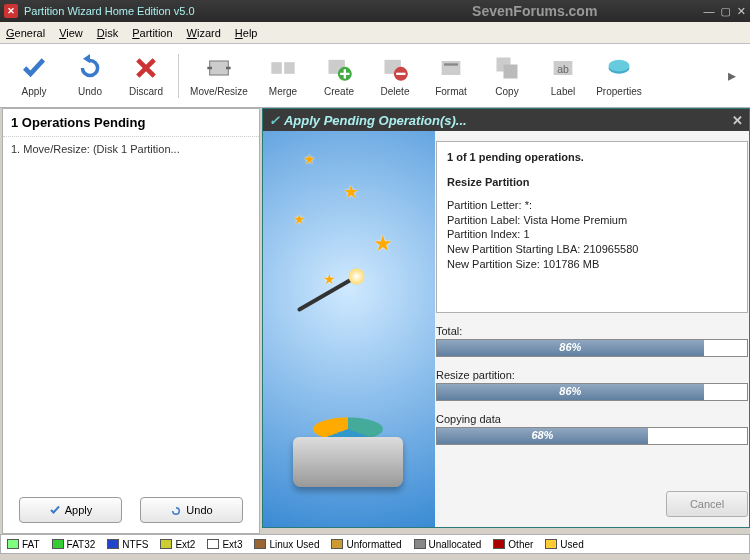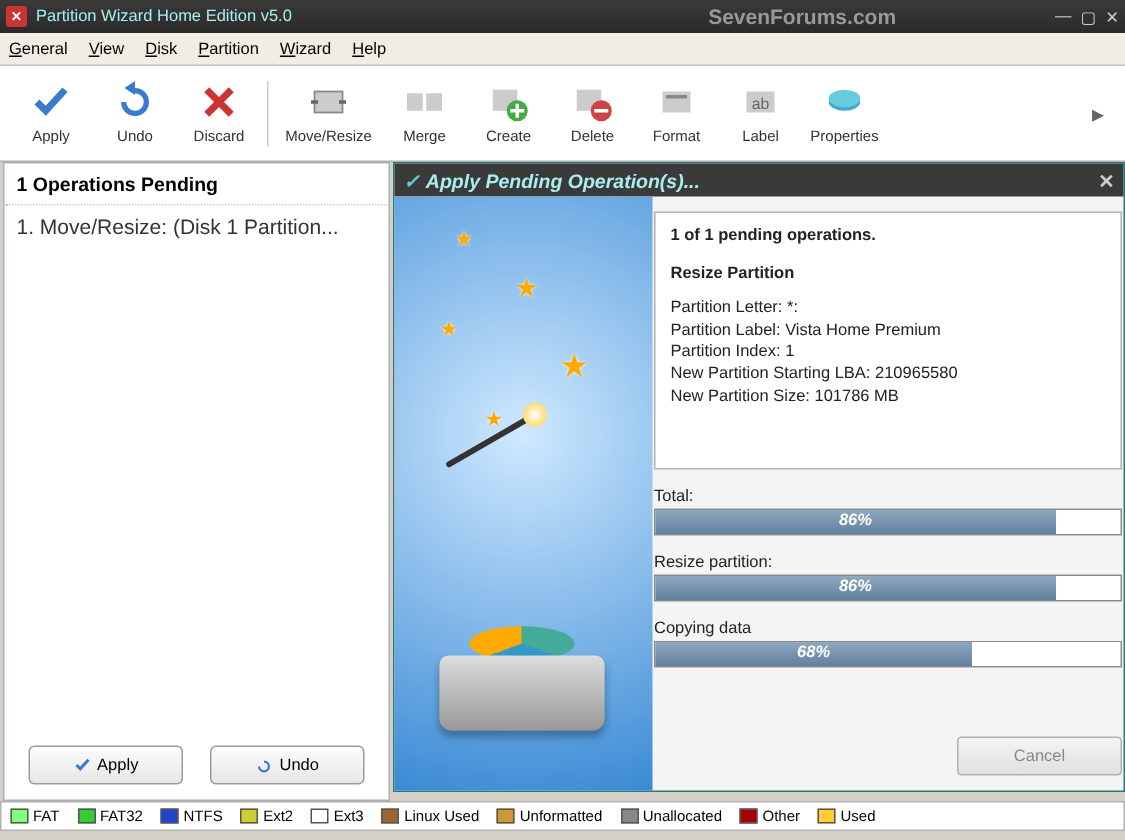--- a/index.html
+++ b/index.html
@@ -18,21 +18,21 @@
 
 .toolbar { height: 64px; background: #fff; display: flex; align-items: center; padding: 0 6px; border-bottom: 1px solid #b0b0b0; }
 .tbtn { display: flex; flex-direction: column; align-items: center; justify-content: center; width: 56px; height: 56px; font-size: 10px; color: #333; }
 .tbtn .ic { width: 28px; height: 28px; margin-bottom: 4px; }
 .tsep { width: 1px; height: 44px; background: #ccc; margin: 0 4px; }
 .tover { margin-left: auto; padding: 0 8px; font-size: 16px; color: #666; }
 
 .workspace { display: flex; height: 426px; }
 .leftpane { width: 258px; background: #fff; border: 1px solid #b0b0b0; margin: 0 2px; display: flex; flex-direction: column; }
 .leftpane .head { padding: 6px 8px; font-weight: bold; font-size: 13px; border-bottom: 1px dotted #ccc; }
-.leftpane .tree { flex: 1; padding: 4px; font-size: 14px; color: #333; }
+.leftpane .tree { flex: 1; padding: 4px; font-size: 11px; color: #333; }
 .leftpane .tree .item { padding: 2px 4px; white-space: nowrap; overflow: hidden; text-overflow: ellipsis; }
 .leftpane .btns { padding: 10px 16px; display: flex; gap: 18px; }
 .leftpane .btns button { flex: 1; height: 26px; font-size: 11px; background: linear-gradient(#fdfdfd,#e6e6e6); border: 1px solid #9a9a9a; border-radius: 4px; display: flex; align-items: center; justify-content: center; gap: 4px; }
 
 .rightpane { flex: 1; position: relative; }
 
 .dialog { position: absolute; left: 0; top: 0; width: 488px; height: 420px; background: #f4f4f4; border: 1px solid #2a7a7a; }
 .dlgtitle { height: 22px; background: #3a3a3a; color: #aee; font-size: 13px; display: flex; align-items: center; padding: 0 6px; font-weight: bold; font-style: italic; }
 .dlgtitle .chk { color: #6cc; margin-right: 4px; }
 .dlgtitle .close { margin-left: auto; font-style: normal; color: #ccc; cursor: default; }
@@ -47,21 +47,21 @@
 .dlgright { flex: 1; padding: 10px 1px; display: flex; flex-direction: column; font-size: 11px; color: #222; }
 .infobox { border: 1px solid #b0b0b0; background: #fff; padding: 8px 10px; height: 172px; }
 .infobox .b { font-weight: bold; margin-bottom: 10px; }
 .infobox .b2 { font-weight: bold; margin-bottom: 8px; }
 .infobox div { line-height: 1.35; }
 .plabel { margin-top: 12px; font-size: 11px; }
 .pbar { height: 18px; border: 1px solid #8a8a8a; background: #fff; margin-top: 2px; position: relative; }
 .pfill { height: 100%; background: linear-gradient(#90a8c0,#6080a0); position: relative; }
 .pfill .txt { position: absolute; left: 50%; top: 1px; transform: translateX(-50%); font-size: 11px; color: #fff; font-weight: bold; font-style: italic; }
 .btnrow { margin-top: auto; display: flex; justify-content: flex-end; padding-top: 12px; }
-.btnrow button { width: 110px; height: 26px; font-size: 11px; color: #888; background: linear-gradient(#f4f4f4,#e0e0e0); border: 1px solid #b0b0b0; border-radius: 3px; }
+.btnrow button { width: 82px; height: 26px; font-size: 11px; color: #888; background: linear-gradient(#f4f4f4,#e0e0e0); border: 1px solid #b0b0b0; border-radius: 3px; }
 
 .legend { position: absolute; bottom: 6px; left: 0; right: 0; height: 20px; background: #fff; border: 1px solid #b0b0b0; display: flex; align-items: center; padding: 0 6px; font-size: 10px; }
 .legend .li { display: flex; align-items: center; margin-right: 12px; }
 .legend .sw { width: 12px; height: 10px; border: 1px solid #555; margin-right: 3px; }
 
 svg { display: block; }
 </style>
 </head>
 <body>
 
@@ -133,20 +133,27 @@
         <path d="M13 17h8" stroke="#fff" stroke-width="2"></path>
       </svg>
     <span>Delete</span>
   </div>
   <div class="tbtn">
     <svg class="ic" viewBox="0 0 24 24">
         <rect x="4" y="6" width="16" height="12" fill="#ccc"></rect>
         <rect x="6" y="8" width="12" height="2" fill="#888"></rect>
       </svg>
     <span>Format</span>
+  </div>
+  <div class="tbtn">
+    <svg class="ic" viewBox="0 0 24 24">
+        <rect x="3" y="3" width="12" height="12" fill="#ccc"></rect>
+        <rect x="9" y="9" width="12" height="12" fill="#bbb"></rect>
+      </svg>
+    <span>Copy</span>
   </div>
   <div class="tbtn">
     <svg class="ic" viewBox="0 0 24 24">
         <rect x="4" y="6" width="16" height="12" fill="#ccc"></rect>
         <text x="12" y="16" font-size="9" text-anchor="middle" fill="#666">ab</text>
       </svg>
     <span>Label</span>
   </div>
   <div class="tbtn">
     <svg class="ic" viewBox="0 0 24 24">

